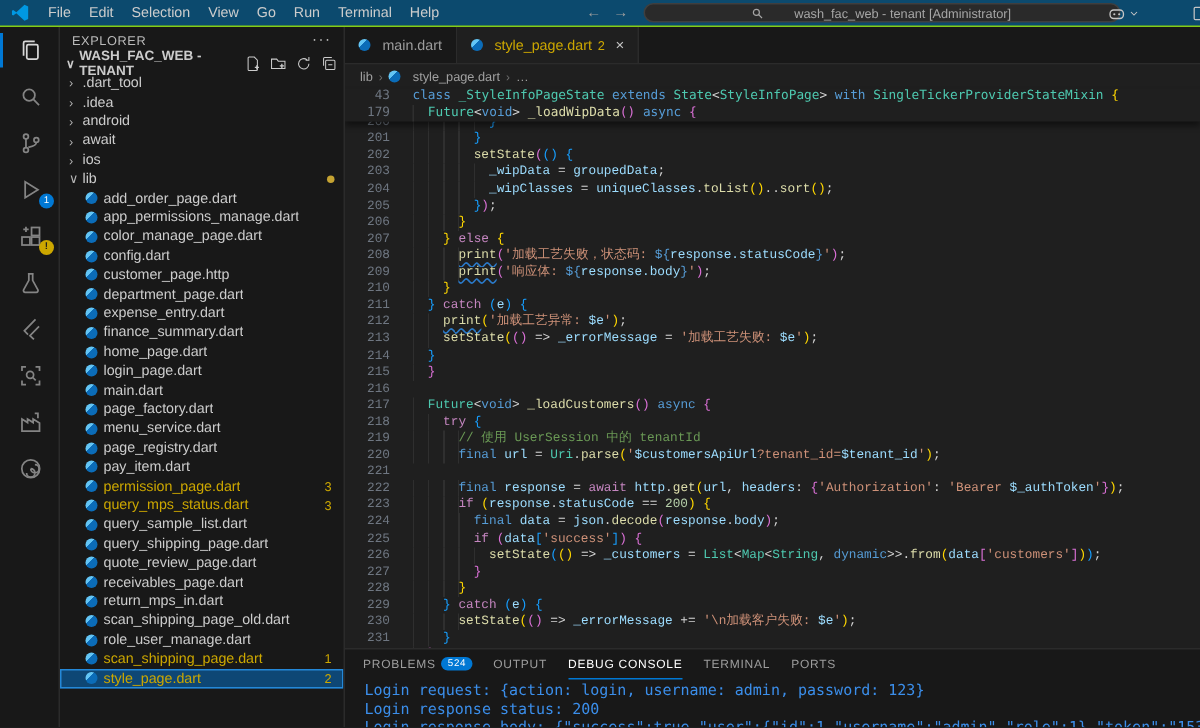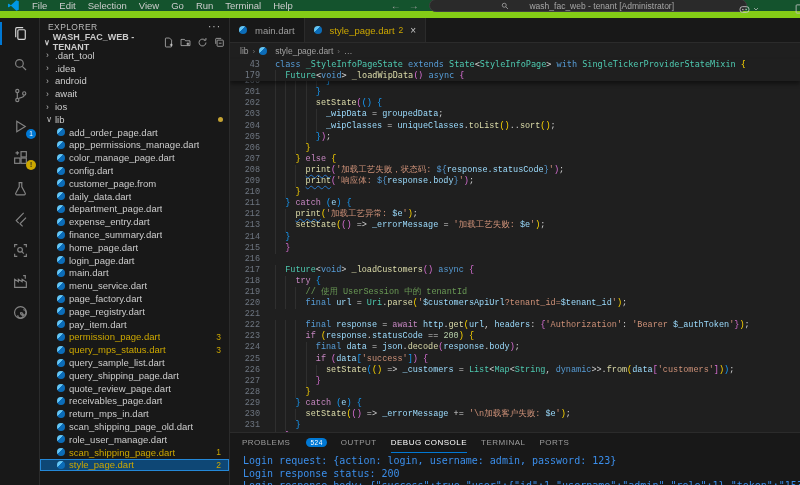--- a/index.html
+++ b/index.html
@@ -1,22 +1,22 @@
 <!DOCTYPE html>
 <html><head>
 <meta charset="utf-8">
 <style>
   * { margin:0; padding:0; box-sizing:border-box; }
   html,body { background:#1f1f1f; }
   body { font-family:"Liberation Sans", sans-serif; }
   .window { position:relative; width:800px; height:485px; overflow:hidden; background:#1f1f1f; }
 
   
-  .titlebar { position:absolute; top:0; left:0; width:800px; height:18px; background:#14532d;
-    border-bottom:7px solid #84cc16; display:flex; align-items:center; }
+  .titlebar { position:absolute; top:0; left:0; width:800px; height:18px; background:#0c4a6e;
+    border-bottom:1px solid #84cc16; display:flex; align-items:center; }
   .tb-logo { width:13px; height:13px; margin:0 6px 0 7px; flex:none; }
   .tb-menus { display:flex; align-items:center; height:100%; }
   .tb-menu { color:#cccccc; font-size:9.5px; padding:0 6px; line-height:18px; }
   .tb-nav { display:flex; gap:8px; margin-left:92px; color:#9d9d9d; font-size:10px; }
   .tb-pill { margin-left:10px; width:318px; height:13px; background:#2a2a2a; border:1px solid #3f3f3f;
     border-radius:7px; display:flex; align-items:center; justify-content:center; gap:20px;
     color:#a6a6a6; font-size:8.5px; }
   .tb-right { position:absolute; right:0; top:0; height:18px; display:flex; align-items:center; }
   .tb-copilot { display:flex; align-items:center; gap:1px; margin-right:40px; }
   .tb-partial { position:absolute; right:-8px; top:3px; }
@@ -79,21 +79,21 @@
   .tk-k{color:#569cd6} .tk-c{color:#c586c0} .tk-t{color:#4ec9b0} .tk-f{color:#dcdcaa}
   .tk-fu{color:#dcdcaa; text-decoration:underline wavy #2a7aca 1px; text-underline-offset:2px;}
   .tk-v{color:#9cdcfe} .tk-s{color:#ce9178} .tk-i{color:#9cdcfe} .tk-n{color:#b5cea8}
   .tk-p{color:#d4d4d4} .tk-cm{color:#6a9955}
   .tk-b1{color:#ffd700} .tk-b2{color:#da70d6} .tk-b3{color:#179fff}
 
   
   .panel { position:absolute; left:230px; top:432px; width:570px; height:53px; background:#181818;
     border-top:1px solid #2b2b2b; overflow:hidden; }
   .panel-tabs { height:20px; display:flex; align-items:center; gap:14px; padding-left:12px; }
-  .ptab { font-size:8px; letter-spacing:.5px; color:#9d9d9d; display:flex; align-items:center; gap:16px;
+  .ptab { font-size:8px; letter-spacing:.5px; color:#9d9d9d; display:flex; align-items:center; gap:4px;
     height:100%; border-bottom:1px solid transparent; }
   .ptab.active { color:#ffffff; border-bottom:1px solid #0078d4; }
   .pbadge-pill { background:#0078d4; color:#fff; font-size:6.5px; border-radius:7px; padding:1px 4px; }
   .console { padding:2px 0 0 13px; }
   .console-line { color:#3b8eea; font-size:10px; line-height:12.5px; white-space:pre; overflow:hidden; }
 </style>
 </head>
 <body>
 
 <div class="window">
@@ -272,25 +272,21 @@
         <div class="tree-row file">
           <span class="dart-dot"></span>
           <span class="lbl">color_manage_page.dart</span>
         </div>
         <div class="tree-row file">
           <span class="dart-dot"></span>
           <span class="lbl">config.dart</span>
         </div>
         <div class="tree-row file">
           <span class="dart-dot"></span>
-          <span class="lbl">customer_page.from</span>
-        </div>
-        <div class="tree-row file">
-          <span class="dart-dot"></span>
-          <span class="lbl">daily_data.dart</span>
+          <span class="lbl">customer_page.http</span>
         </div>
         <div class="tree-row file">
           <span class="dart-dot"></span>
           <span class="lbl">department_page.dart</span>
         </div>
         <div class="tree-row file">
           <span class="dart-dot"></span>
           <span class="lbl">expense_entry.dart</span>
         </div>
         <div class="tree-row file">
@@ -304,25 +300,25 @@
         <div class="tree-row file">
           <span class="dart-dot"></span>
           <span class="lbl">login_page.dart</span>
         </div>
         <div class="tree-row file">
           <span class="dart-dot"></span>
           <span class="lbl">main.dart</span>
         </div>
         <div class="tree-row file">
           <span class="dart-dot"></span>
+          <span class="lbl">page_factory.dart</span>
+        </div>
+        <div class="tree-row file">
+          <span class="dart-dot"></span>
           <span class="lbl">menu_service.dart</span>
-        </div>
-        <div class="tree-row file">
-          <span class="dart-dot"></span>
-          <span class="lbl">page_factory.dart</span>
         </div>
         <div class="tree-row file">
           <span class="dart-dot"></span>
           <span class="lbl">page_registry.dart</span>
         </div>
         <div class="tree-row file">
           <span class="dart-dot"></span>
           <span class="lbl">pay_item.dart</span>
         </div>
         <div class="tree-row file warn">

